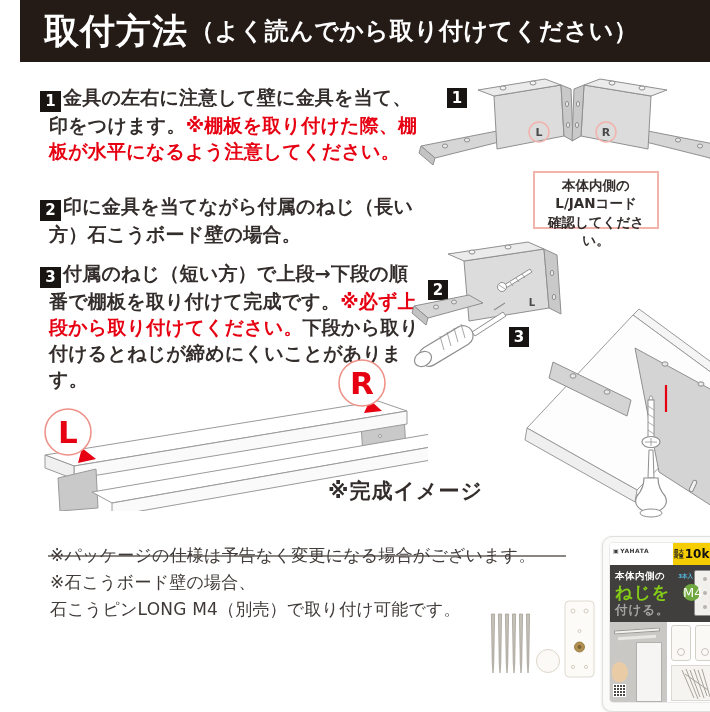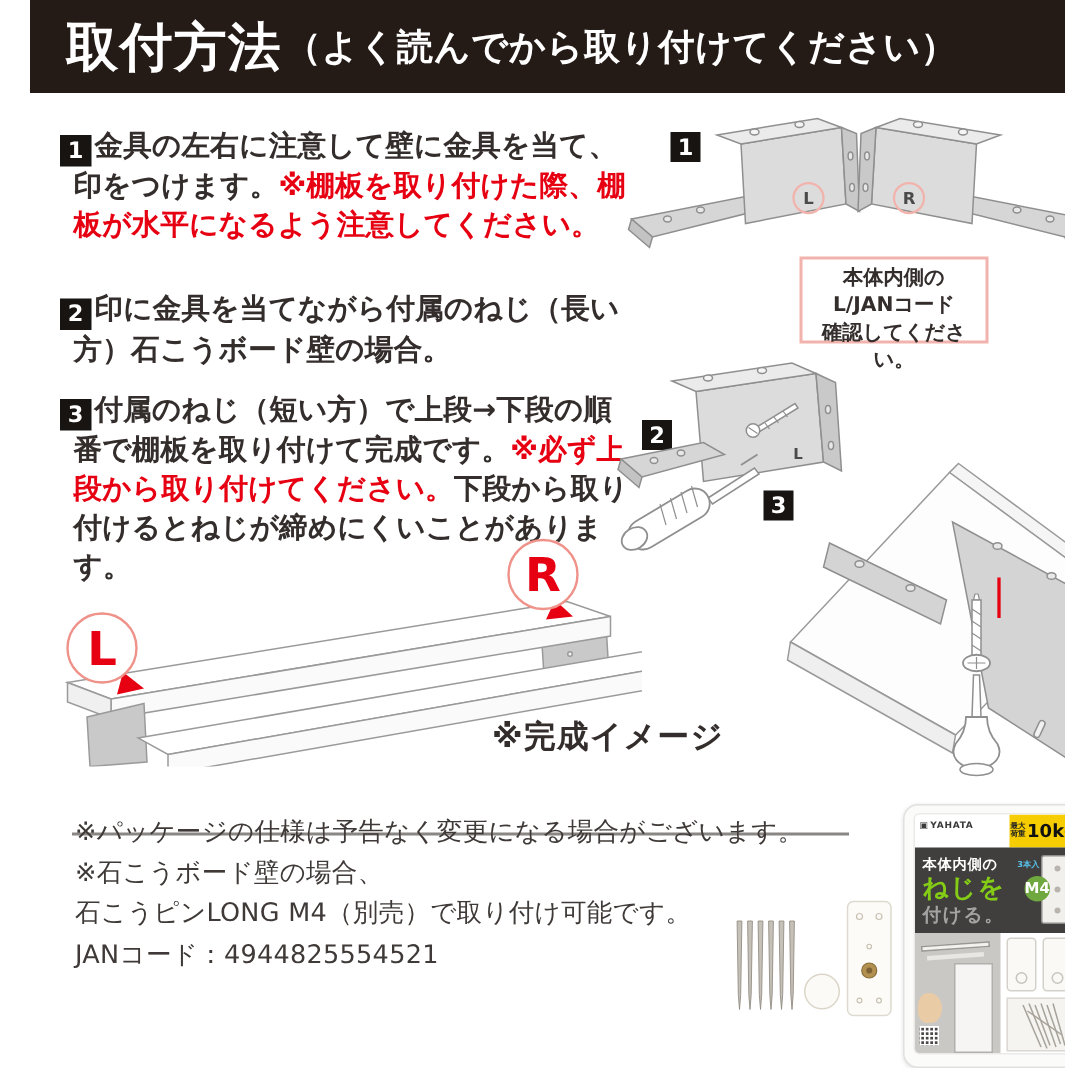--- a/index.html
+++ b/index.html
@@ -64,21 +64,21 @@
   .pkg-brand::before { content:"▣"; margin-right:1px; font-size:6px; color:#3a3a3a; }
   .pkg-weight { position:absolute; right:0; top:0; width:47px; height:22px; background:#f6cd00; display:flex; align-items:center; justify-content:flex-end; padding-right:2px; }
   .pkg-weight .lbl { font-size:5px; font-weight:bold; color:#222; width:11px; line-height:1.1; }
   .pkg-weight .val { font-size:12px; font-weight:bold; color:#111; }
   .pkg-dark { position:relative; height:57px; background:#413f3e; padding:5px 0 0 5px; }
   .pkg-h1 { font-size:9.5px; font-weight:bold; color:#fff; letter-spacing:0.5px; }
   .pkg-h2 { font-size:17px; font-weight:bold; color:#84cc16; letter-spacing:1px; line-height:1.1; }
   .pkg-h3 { font-size:12.5px; font-weight:bold; color:#a3a3a3; letter-spacing:1px; }
   .pkg-mini { position:absolute; right:5px; top:5px; width:21px; height:46px; background:#f2f0ec; border:1px solid #8f8d8b; border-radius:2px; }
   .pkg-mini i { position:absolute; left:8px; width:4px; height:4px; border-radius:50%; background:#b9b5ae; }
-  .pkg-m4 { position:absolute; right:20px; top:19px; width:17px; height:17px; border-radius:50%; background:#6fa83e; color:#fff; font-size:10px; font-weight:bold; text-align:left; line-height:17px; }
+  .pkg-m4 { position:absolute; right:20px; top:19px; width:17px; height:17px; border-radius:50%; background:#6fa83e; color:#fff; font-size:13px; font-weight:normal; text-align:left; line-height:17px; }
   .pkg-count { position:absolute; right:27px; top:8px; font-size:5.5px; font-weight:bold; color:#57bfe6; }
   .pkg-bottom { position:relative; display:flex; height:82px; background:#fff; }
   .pkg-photo { position:relative; width:57px; background:#cac8c5; overflow:hidden; }
   .pkg-shelfbar { position:absolute; left:4px; top:7px; width:46px; height:4px; background:#f3f1ee; border:0.5px solid #9a9894; transform:rotate(-4deg); }
   .pkg-shelfbar2 { position:absolute; left:8px; top:14px; width:38px; height:3px; background:#e9e7e3; transform:rotate(-4deg); }
   .pkg-door { position:absolute; left:26px; top:20px; width:26px; height:60px; background:#f6f5f3; border:1px solid #b2b0ad; }
   .pkg-hand { position:absolute; left:2px; top:40px; width:16px; height:20px; background:#e9cba6; border-radius:45% 55% 50% 40%; }
   .pkg-qr { position:absolute; left:3px; top:62px; width:13px; height:13px; background:#4b4947;
     background-image:linear-gradient(90deg,#fff 1px,transparent 1px),linear-gradient(#fff 1px,transparent 1px);
     background-size:3px 3px; }
@@ -239,21 +239,20 @@
     <text x="334" y="38" font-size="31" font-weight="bold" fill="#e60012" text-anchor="middle">R</text>
   </svg>
 
   <div class="caption">※完成イメージ</div>
 
   <div class="sep"></div>
   <div class="notes">
     <div>※パッケージの仕様は予告なく変更になる場合がございます。</div>
     <div>※石こうボード壁の場合、</div>
     <div>石こうピンLONG M4（別売）で取り付け可能です。</div>
-    <div>JANコード：4944825554521</div>
   </div>
 
   <svg class="svgill" style="left:455px; top:597px;" width="130" height="115" viewBox="0 0 130 115">
     <g stroke="#948e84" stroke-width="0.6">
       <polygon points="16.4,17 19.6,17 18.8,66 18,76 17.2,66" fill="#c6c1b8"></polygon>
       <polygon points="23.4,17 26.6,17 25.8,66 25,76 24.2,66" fill="#c6c1b8"></polygon>
       <polygon points="30.4,17 33.6,17 32.8,66 32,76 31.2,66" fill="#c6c1b8"></polygon>
       <polygon points="37.4,17 40.6,17 39.8,66 39,76 38.2,66" fill="#c6c1b8"></polygon>
       <polygon points="44.4,17 47.6,17 46.8,66 46,76 45.2,66" fill="#c6c1b8"></polygon>
       <polygon points="51.4,17 54.6,17 53.8,66 53,76 52.2,66" fill="#c6c1b8"></polygon>

